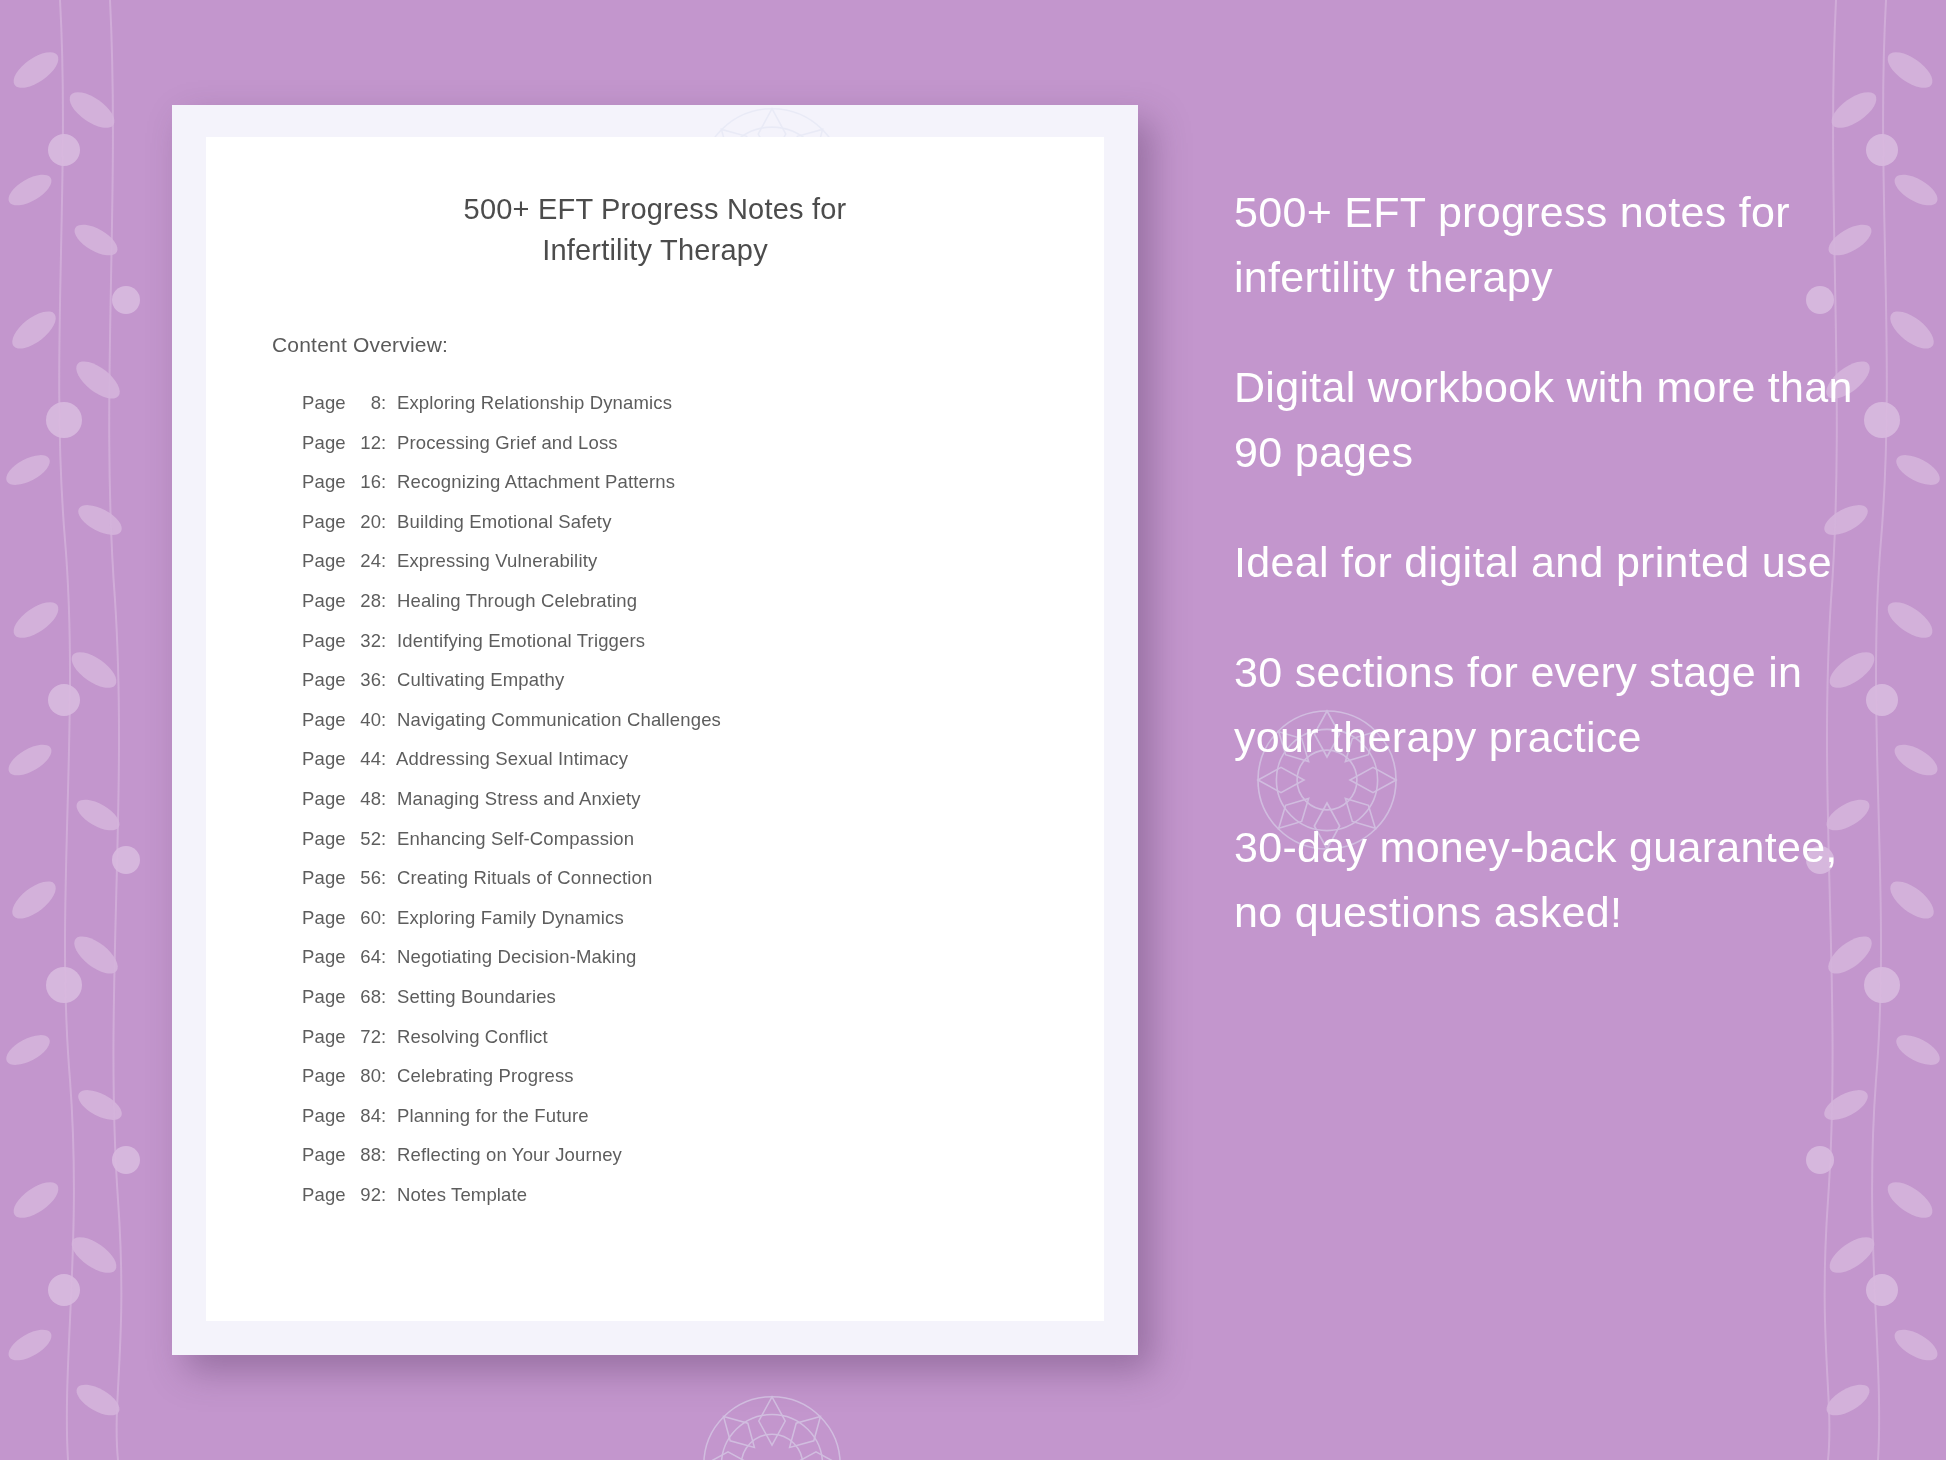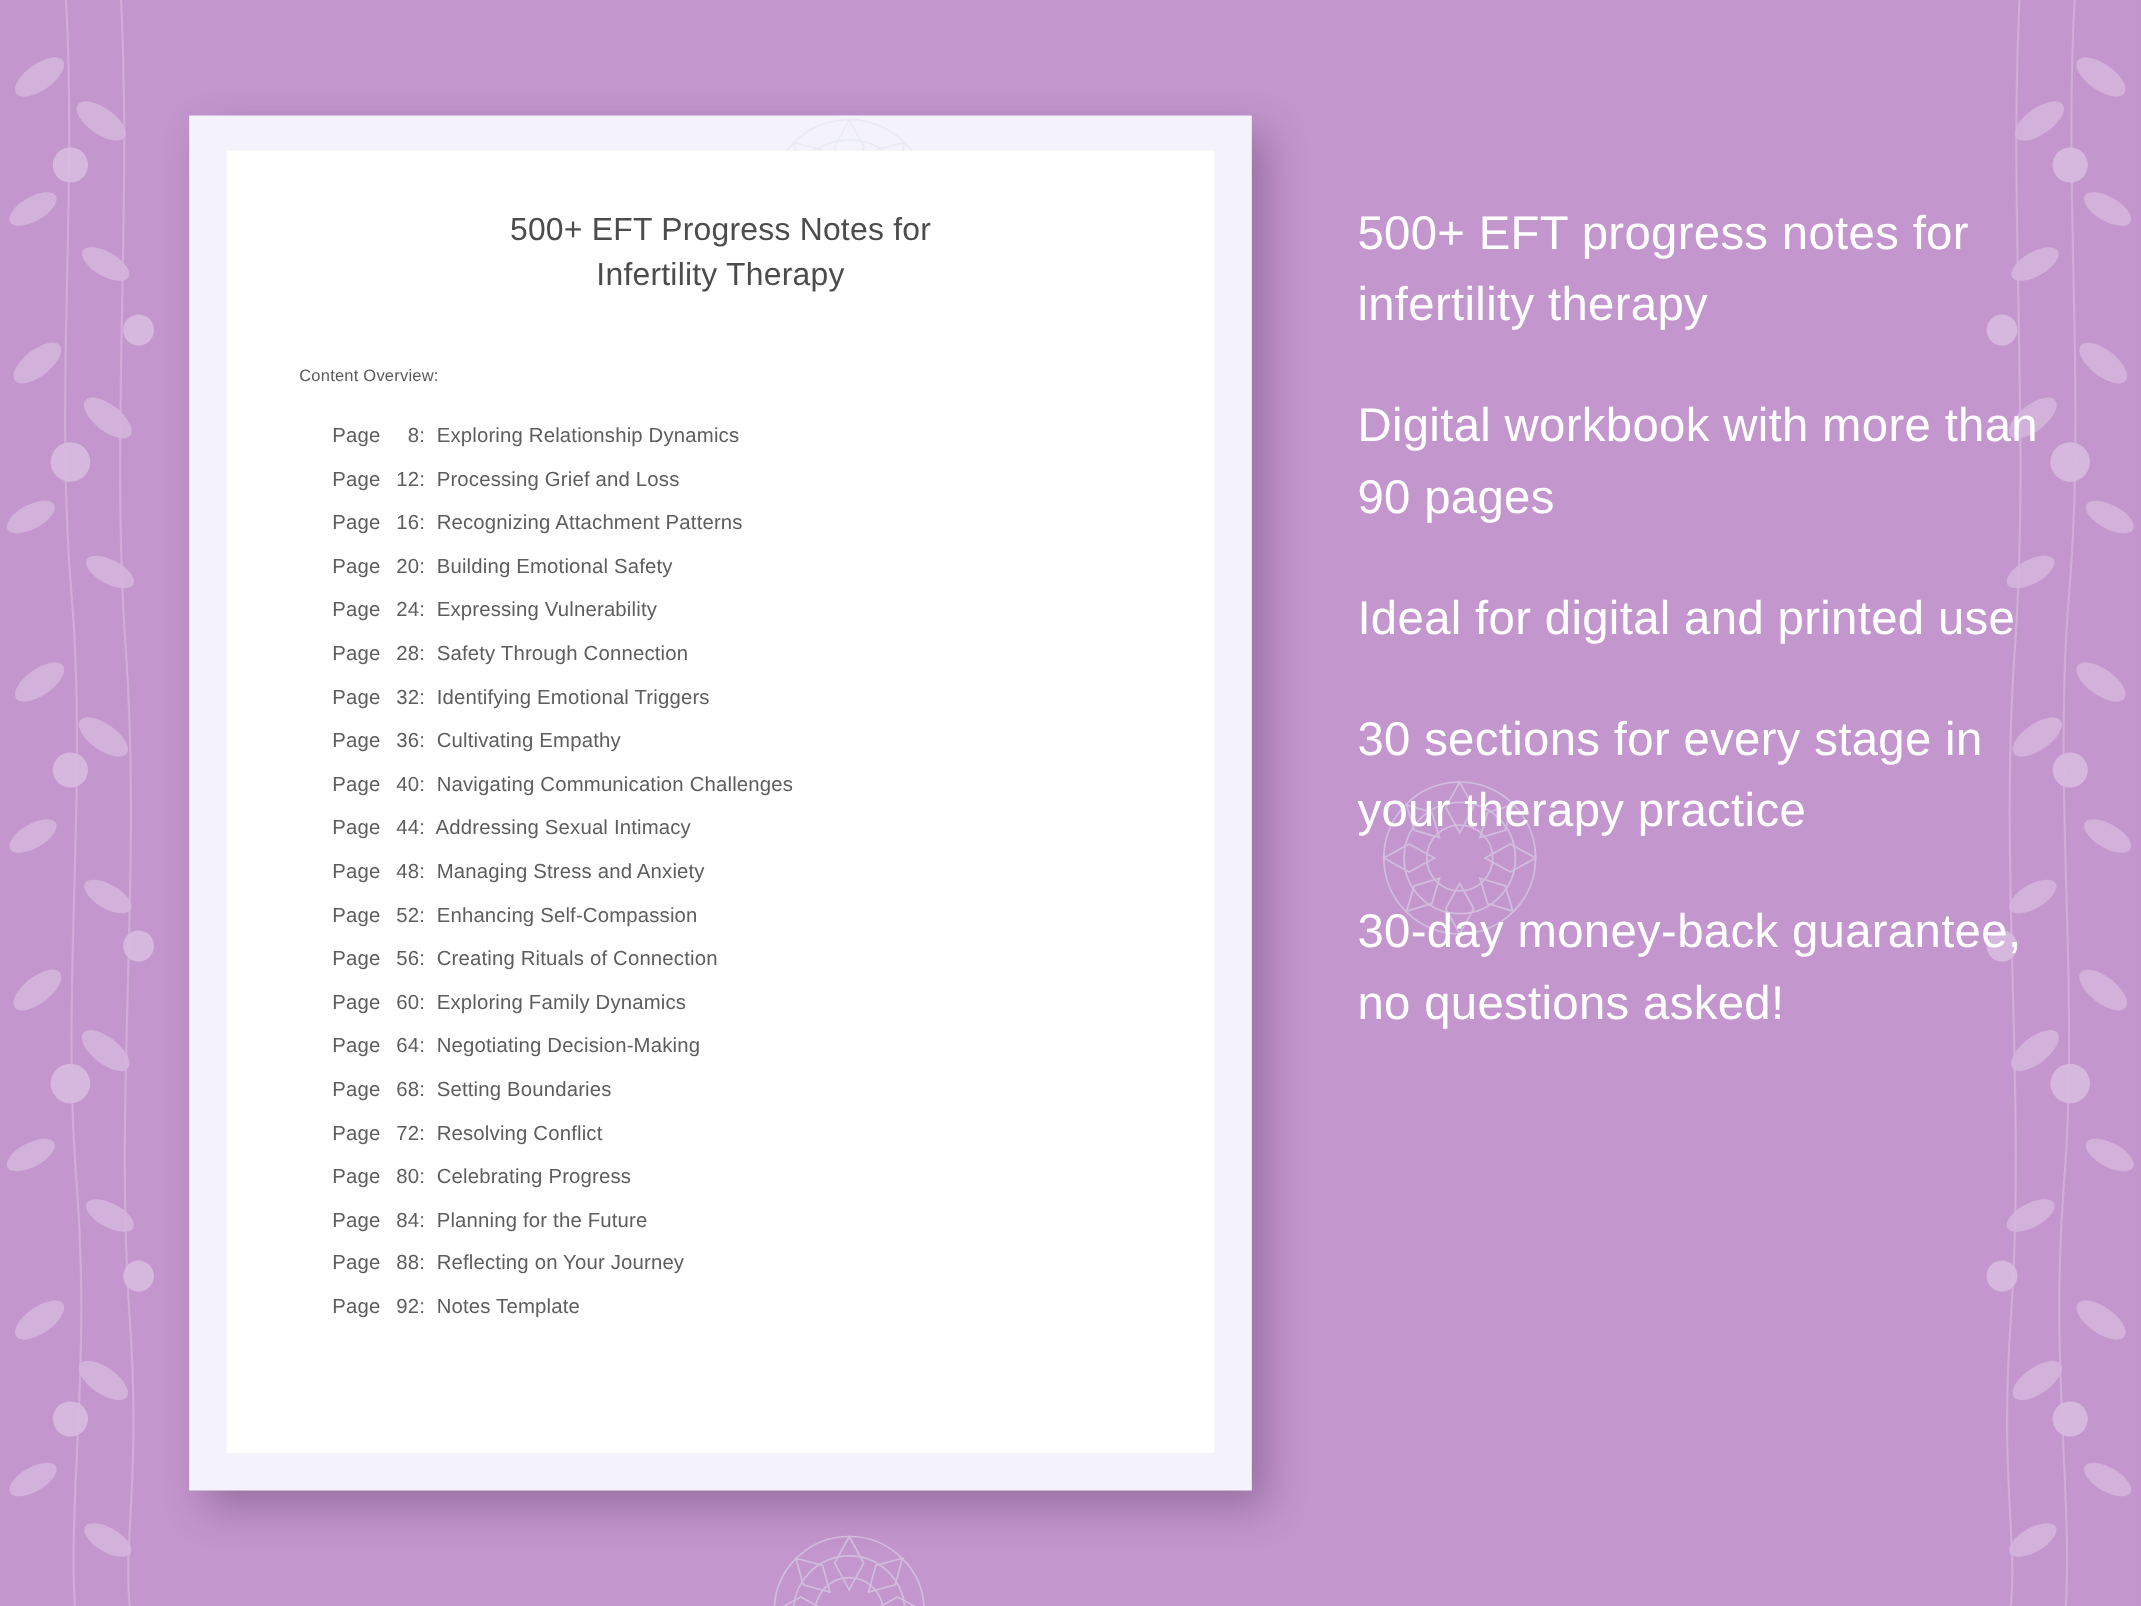--- a/index.html
+++ b/index.html
@@ -73,21 +73,21 @@
     font-size: 29px;
     line-height: 41px;
     color: #4c4c4c;
     font-weight: 400;
     letter-spacing: 0.2px;
   }
 
   .doc-subhead {
     margin-top: 62px;
     margin-left: 66px;
-    font-size: 15px;
+    font-size: 21px;
     color: #5a5a5a;
     letter-spacing: 0.2px;
   }
 
   .toc {
     margin-top: 26px;
     margin-left: 96px;
     list-style: none;
   }
 
@@ -288,21 +288,21 @@
       </div>
 
       <div class="doc-subhead">Content Overview:</div>
 
       <ul class="toc">
         <li><span class="pg-word">Page</span> <span class="pg-num">8</span>:  <span class="pg-title">Exploring Relationship Dynamics</span></li>
         <li><span class="pg-word">Page</span> <span class="pg-num">12</span>:  <span class="pg-title">Processing Grief and Loss</span></li>
         <li><span class="pg-word">Page</span> <span class="pg-num">16</span>:  <span class="pg-title">Recognizing Attachment Patterns</span></li>
         <li><span class="pg-word">Page</span> <span class="pg-num">20</span>:  <span class="pg-title">Building Emotional Safety</span></li>
         <li><span class="pg-word">Page</span> <span class="pg-num">24</span>:  <span class="pg-title">Expressing Vulnerability</span></li>
-        <li><span class="pg-word">Page</span> <span class="pg-num">28</span>:  <span class="pg-title">Safety Through Connection</span></li>
+        <li><span class="pg-word">Page</span> <span class="pg-num">28</span>:  <span class="pg-title">Healing Through Celebrating</span></li>
         <li><span class="pg-word">Page</span> <span class="pg-num">32</span>:  <span class="pg-title">Identifying Emotional Triggers</span></li>
         <li><span class="pg-word">Page</span> <span class="pg-num">36</span>:  <span class="pg-title">Cultivating Empathy</span></li>
         <li><span class="pg-word">Page</span> <span class="pg-num">40</span>:  <span class="pg-title">Navigating Communication Challenges</span></li>
         <li><span class="pg-word">Page</span> <span class="pg-num">44</span>:  <span class="pg-title">Addressing Sexual Intimacy</span></li>
         <li><span class="pg-word">Page</span> <span class="pg-num">48</span>:  <span class="pg-title">Managing Stress and Anxiety</span></li>
         <li><span class="pg-word">Page</span> <span class="pg-num">52</span>:  <span class="pg-title">Enhancing Self-Compassion</span></li>
         <li><span class="pg-word">Page</span> <span class="pg-num">56</span>:  <span class="pg-title">Creating Rituals of Connection</span></li>
         <li><span class="pg-word">Page</span> <span class="pg-num">60</span>:  <span class="pg-title">Exploring Family Dynamics</span></li>
         <li><span class="pg-word">Page</span> <span class="pg-num">64</span>:  <span class="pg-title">Negotiating Decision-Making</span></li>
         <li><span class="pg-word">Page</span> <span class="pg-num">68</span>:  <span class="pg-title">Setting Boundaries</span></li>

